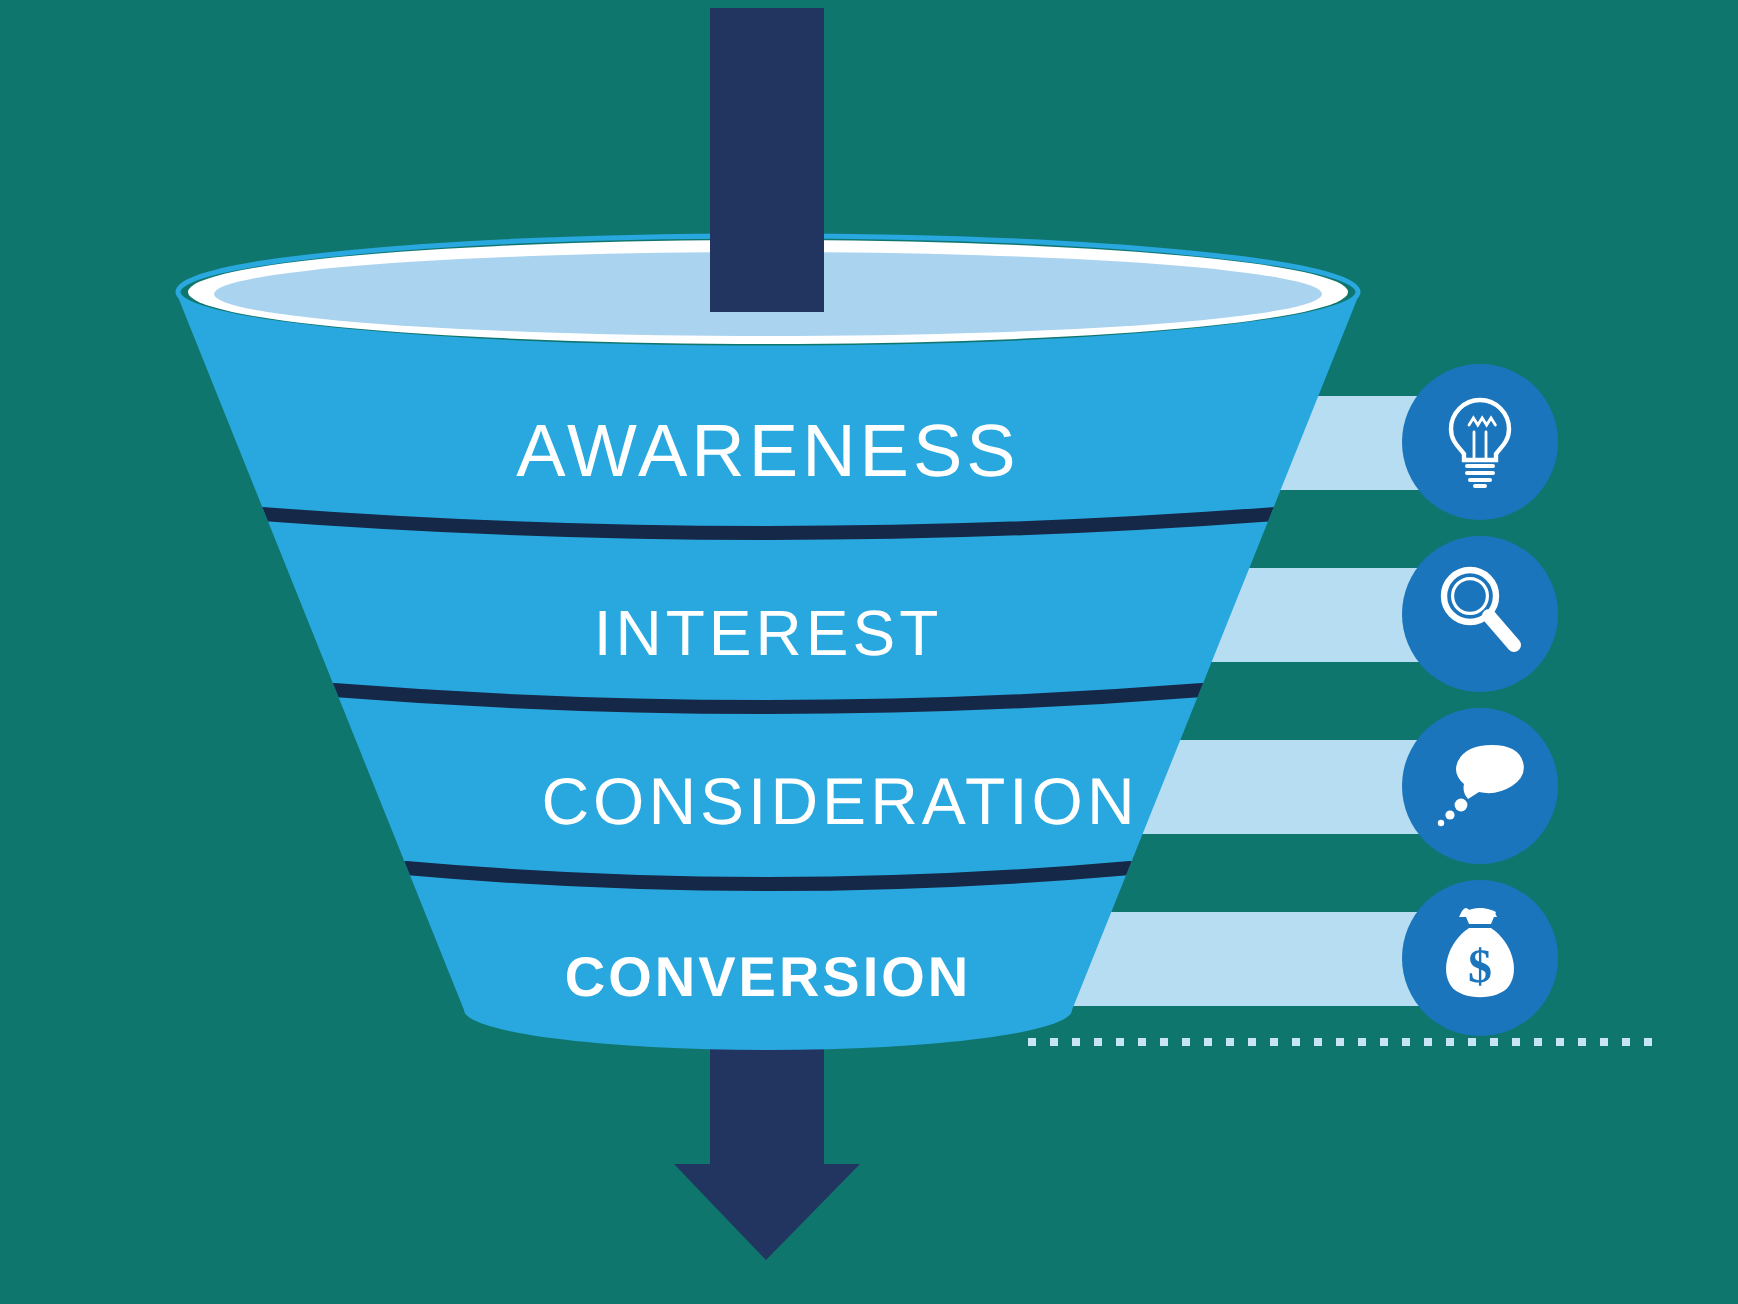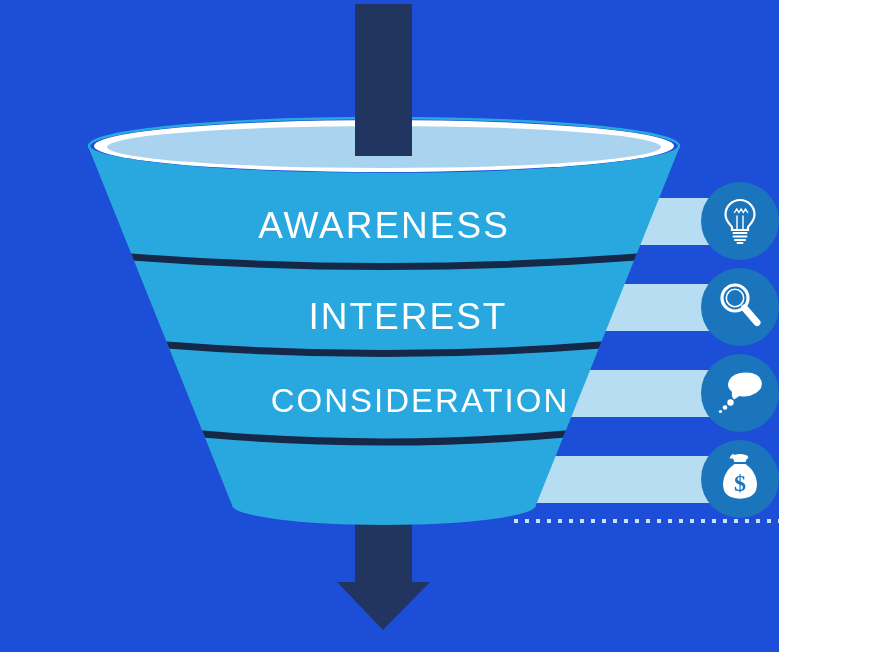--- a/index.html
+++ b/index.html
@@ -1,34 +1,34 @@
 <!DOCTYPE html>
 <html><head>
 <meta charset="utf-8">
 <style>
   html,body{margin:0;padding:0;background:#ffffff;}
   .canvas{
     position:relative;
-    width:779px;height:652px;
-    background:#1d4ed8;
+    width:869px;height:652px;
+    background:#0f766e;
     overflow:hidden;
     font-family:"Liberation Sans", sans-serif;
   }
   .canvas svg.scene{position:absolute;left:0;top:0;}
   .stage-label{
     position:absolute;
     transform:translate(-50%,-50%);
     color:#ffffff;
     white-space:nowrap;
     text-align:center;
     letter-spacing:2px;
     font-family:"Liberation Sans", sans-serif;
   }
   .lbl-awareness{left:384px;top:226px;font-size:37px;font-weight:400;}
-  .lbl-interest{left:408px;top:317px;font-size:37px;font-weight:400;}
+  .lbl-interest{left:384px;top:317px;font-size:32px;font-weight:400;}
   .lbl-consideration{left:384px;top:401px;font-size:33px;font-weight:400;margin-left:36px;}
   .lbl-conversion{left:384px;top:489px;font-size:28px;font-weight:700;letter-spacing:1.5px;}
   .icon-badge{
     position:absolute;
     width:78px;height:78px;border-radius:50%;
     background:#1B75BC;
     left:701px;
     display:flex;align-items:center;justify-content:center;
   }
   .icon-awareness{top:182px;}
@@ -73,20 +73,21 @@
     <ellipse cx="384" cy="146" rx="290" ry="26" fill="#FFFFFF"></ellipse>
     <ellipse cx="384" cy="147" rx="277" ry="21" fill="#A9D3EF"></ellipse>
     <ellipse cx="384" cy="146" rx="295" ry="28" fill="none" stroke="#29A8DF" stroke-width="2.5"></ellipse>
 
     <rect x="355" y="4" width="57" height="152" fill="#213560"></rect>
   </svg>
 
   <div class="stage-label lbl-awareness">AWARENESS</div>
   <div class="stage-label lbl-interest">INTEREST</div>
   <div class="stage-label lbl-consideration">CONSIDERATION</div>
+  <div class="stage-label lbl-conversion">CONVERSION</div>
 
   <div class="icon-badge icon-awareness">
     <svg width="78" height="78" viewBox="0 0 78 78">
       <g stroke="#FFFFFF" fill="none" stroke-linecap="round">
         <path stroke-width="2.2" d="M39,18 a14.5,14.5 0 0 1 14.5,14.5 c0,6.5 -4.5,9.5 -6.5,12.5 l0,3 -16,0 0,-3 c-2,-3 -6.5,-6 -6.5,-12.5 a14.5,14.5 0 0 1 14.5,-14.5 z"></path>
         <path stroke-width="1.4" d="M33.5,30.5 l2.2,-3.5 2.2,3.5 2.2,-3.5 2.2,3.5 2.2,-3.5 2.2,3.5"></path>
         <path stroke-width="1.4" d="M36,47 V34 M42,47 V34"></path>
         <path stroke-width="2" d="M32.5,51 h13 M32.5,54.5 h13 M34,58 h10"></path>
         <path stroke-width="2" d="M36.5,61 h5"></path>
       </g>

